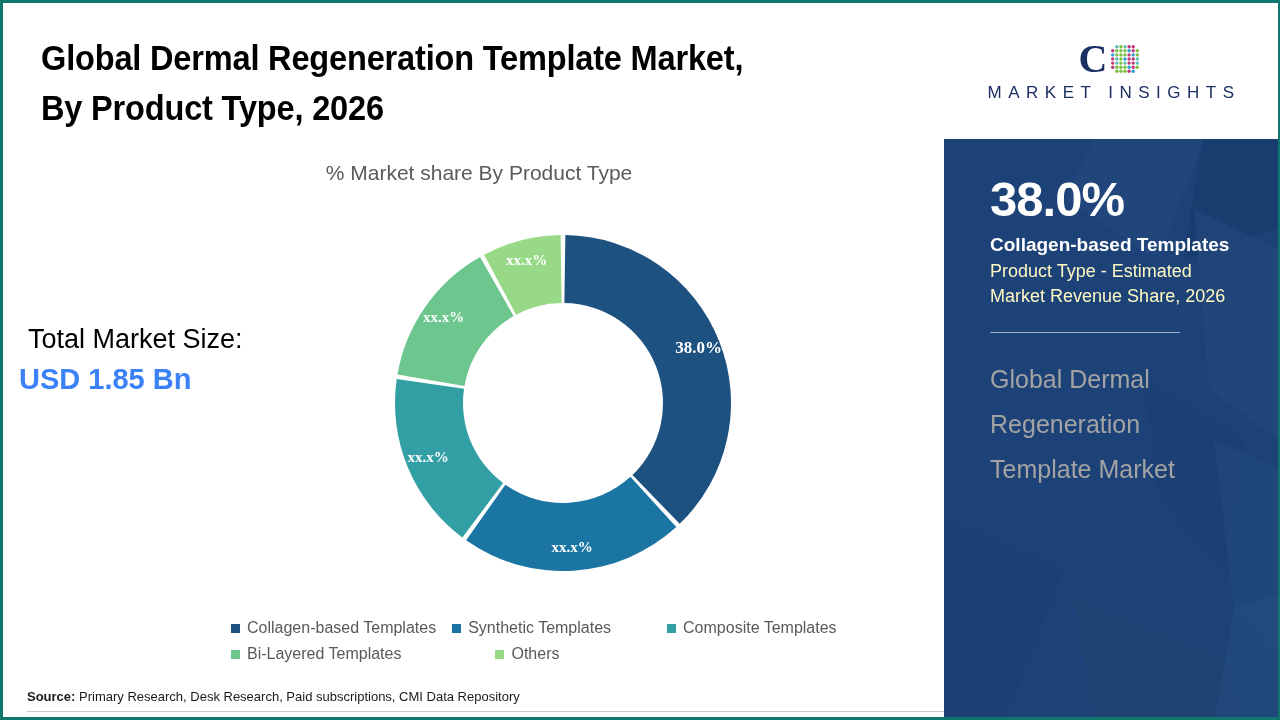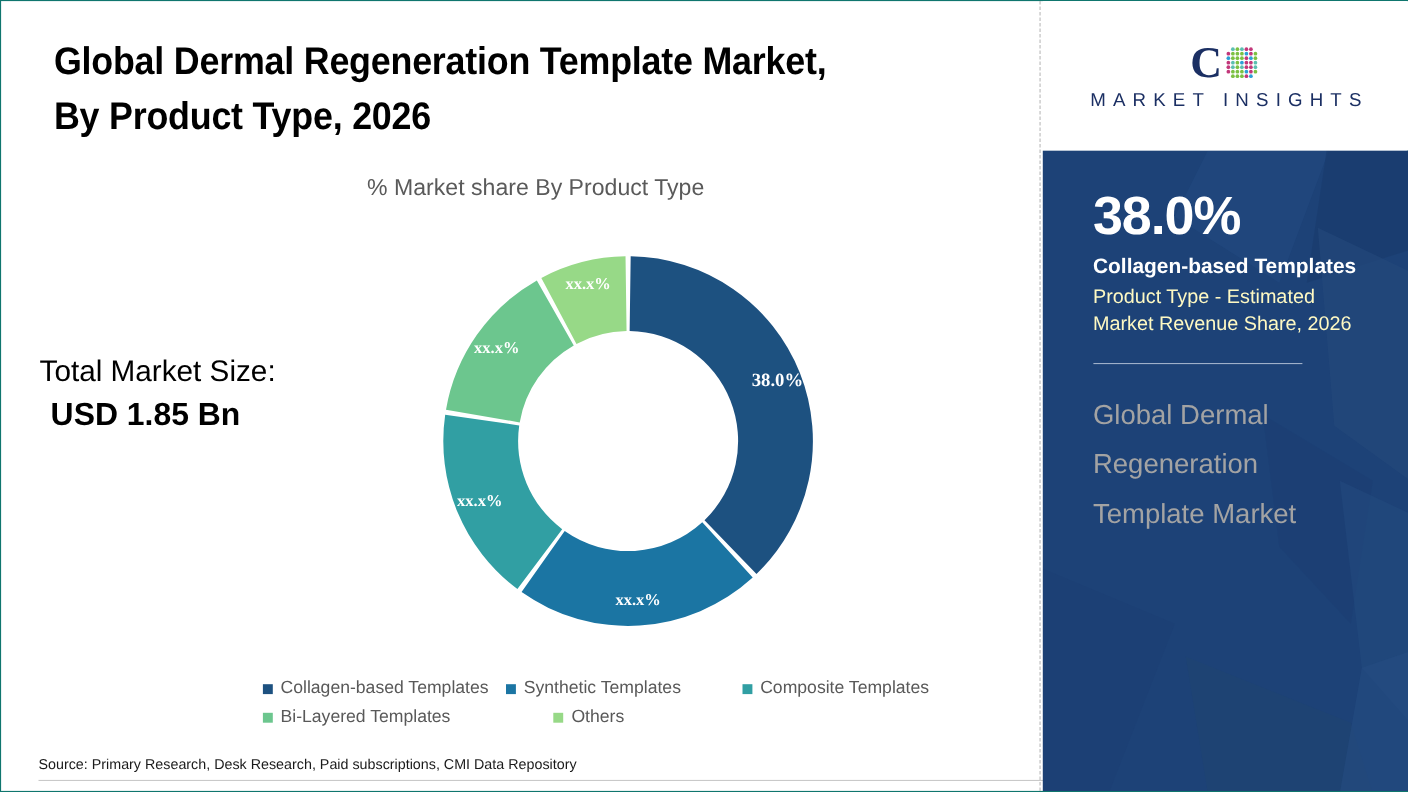--- a/index.html
+++ b/index.html
@@ -5,24 +5,23 @@
   html,body{margin:0;padding:0;}
   body{
     width:1280px;height:720px;
     background:#ffffff;
     font-family:"Liberation Sans", sans-serif;
     overflow:hidden;
     position:relative;
   }
   .page{
     position:absolute;inset:0;
-    border:1px solid #0f766e;
+    border:3px solid #0f766e;
     box-sizing:border-box;
     display:flex;
-    padding-left:10px;
   }
   
   .left{
     position:relative;
     width:944px;height:100%;
     box-sizing:border-box;
   }
   .divider{
     position:absolute;left:944px;top:0;bottom:0;
     width:0;border-left:1px dashed #b9b9b9;
@@ -38,22 +37,22 @@
   .subtitle{
     position:absolute;left:4px;top:158px;width:944px;
     text-align:center;
     font-size:21px;color:#5a5a5a;font-weight:400;
   }
   .mkt-label{
     position:absolute;left:25px;top:321px;
     font-size:27px;color:#000;font-weight:400;
   }
   .mkt-value{
-    position:absolute;left:35px;top:360px;
-    font-size:29px;color:#000000;font-weight:bold;
+    position:absolute;left:16px;top:360px;
+    font-size:29px;color:#3b82f6;font-weight:bold;
   }
   
   .donut-wrap{
     position:absolute;left:390px;top:230px;
     width:340px;height:340px;
   }
   .donut-wrap svg{display:block;}
   .slice-label{
     font-family:"Liberation Serif", serif;
     font-weight:bold;
@@ -73,21 +72,21 @@
     width:9px;height:9px;display:inline-block;margin-right:7px;flex:none;
   }
   .li0{margin-right:16px;}
   .li1{margin-right:56px;}
   .li3{margin-right:94px;}
   
   .source-line{
     position:absolute;left:24px;right:0;top:686px;
     font-size:13px;color:#1a1a1a;
   }
-  .source-line b{font-weight:normal;}
+  .source-line b{font-weight:bold;}
   .bottom-rule{
     position:absolute;left:24px;width:920px;top:708px;height:1px;background:#c9c9c9;
   }
   
   .right{
     position:relative;
     width:334px;height:100%;
     box-sizing:border-box;
   }
   .logo-box{

